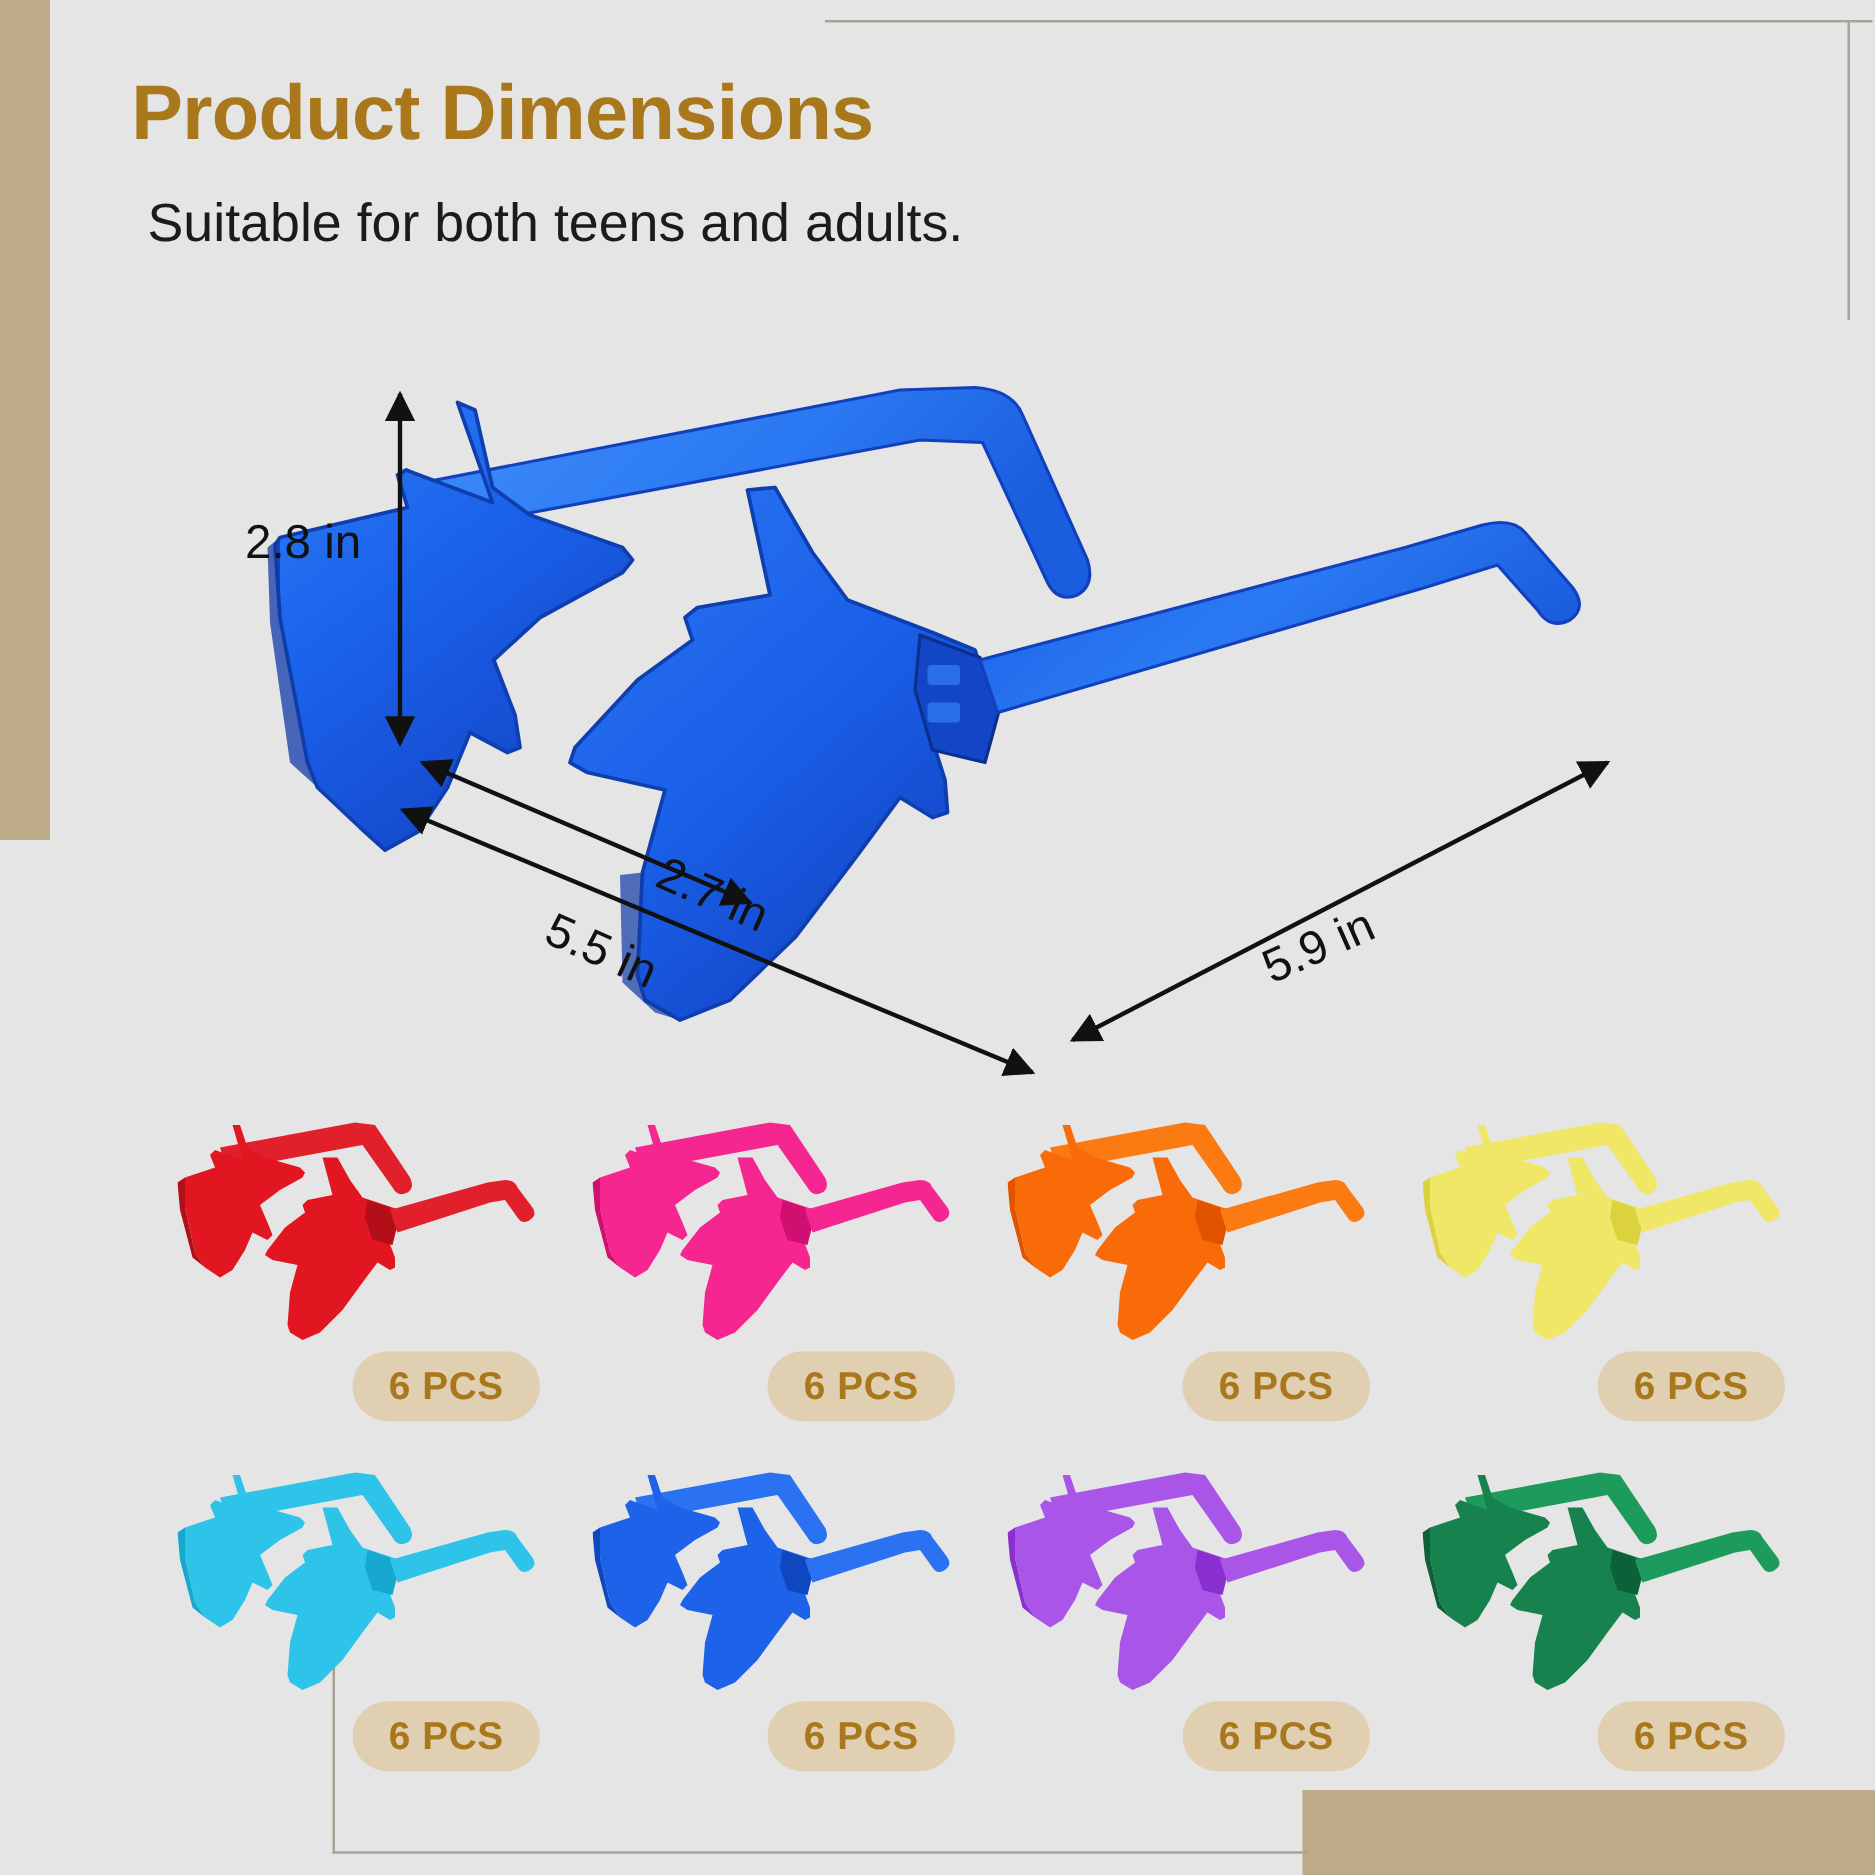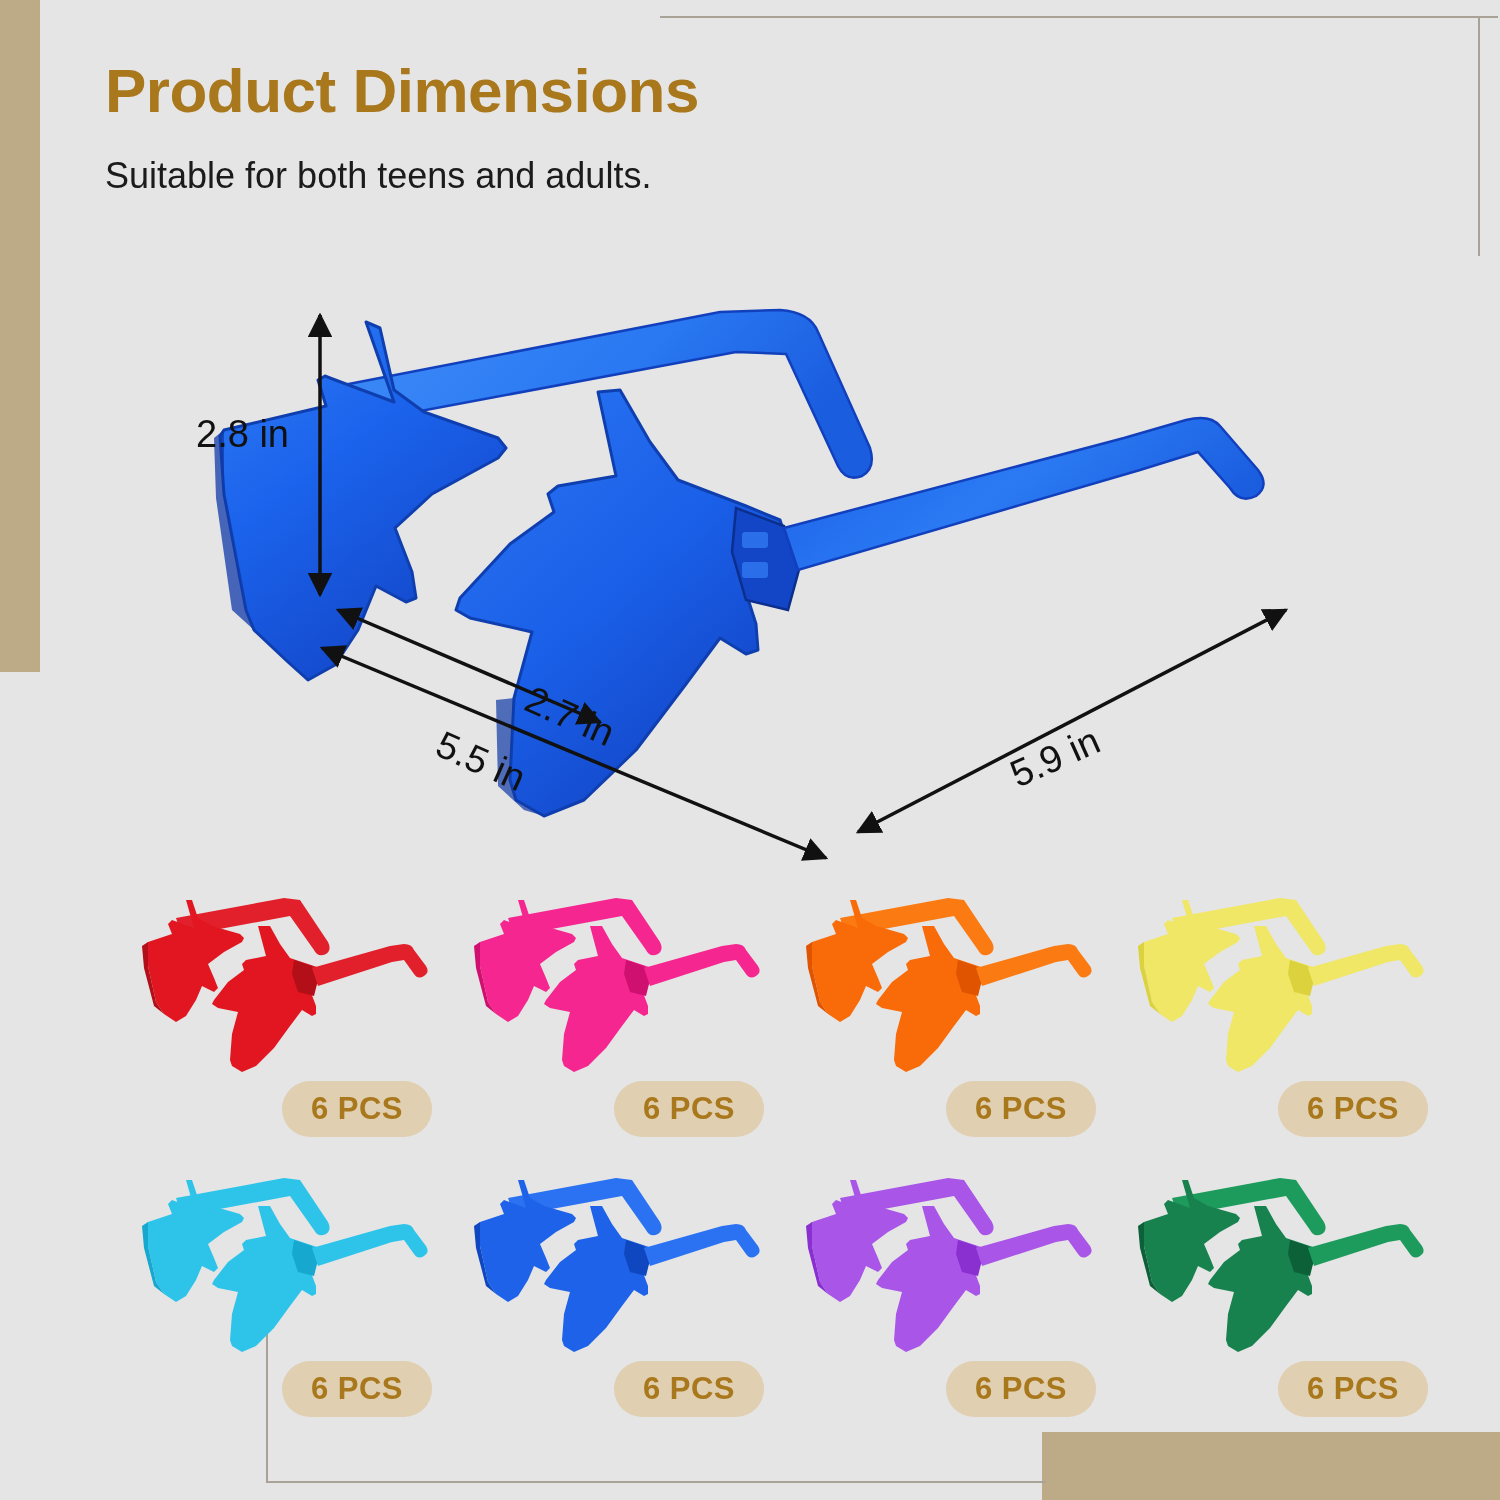--- a/index.html
+++ b/index.html
@@ -59,22 +59,22 @@
     position: absolute;
     left: 105px; top: 55px;
     font-size: 62px;
     font-weight: bold;
     color: #a9771c;
     letter-spacing: -0.5px;
     white-space: nowrap;
   }
   .page-subtitle {
     position: absolute;
-    left: 105px; top: 155px;
-    font-size: 36px;
+    left: 118px; top: 155px;
+    font-size: 43px;
     color: #1b1b1b;
     white-space: nowrap;
   }
 
   
   .hero {
     position: absolute;
     left: 180px; top: 280px;
     width: 1140px; height: 600px;
   }

